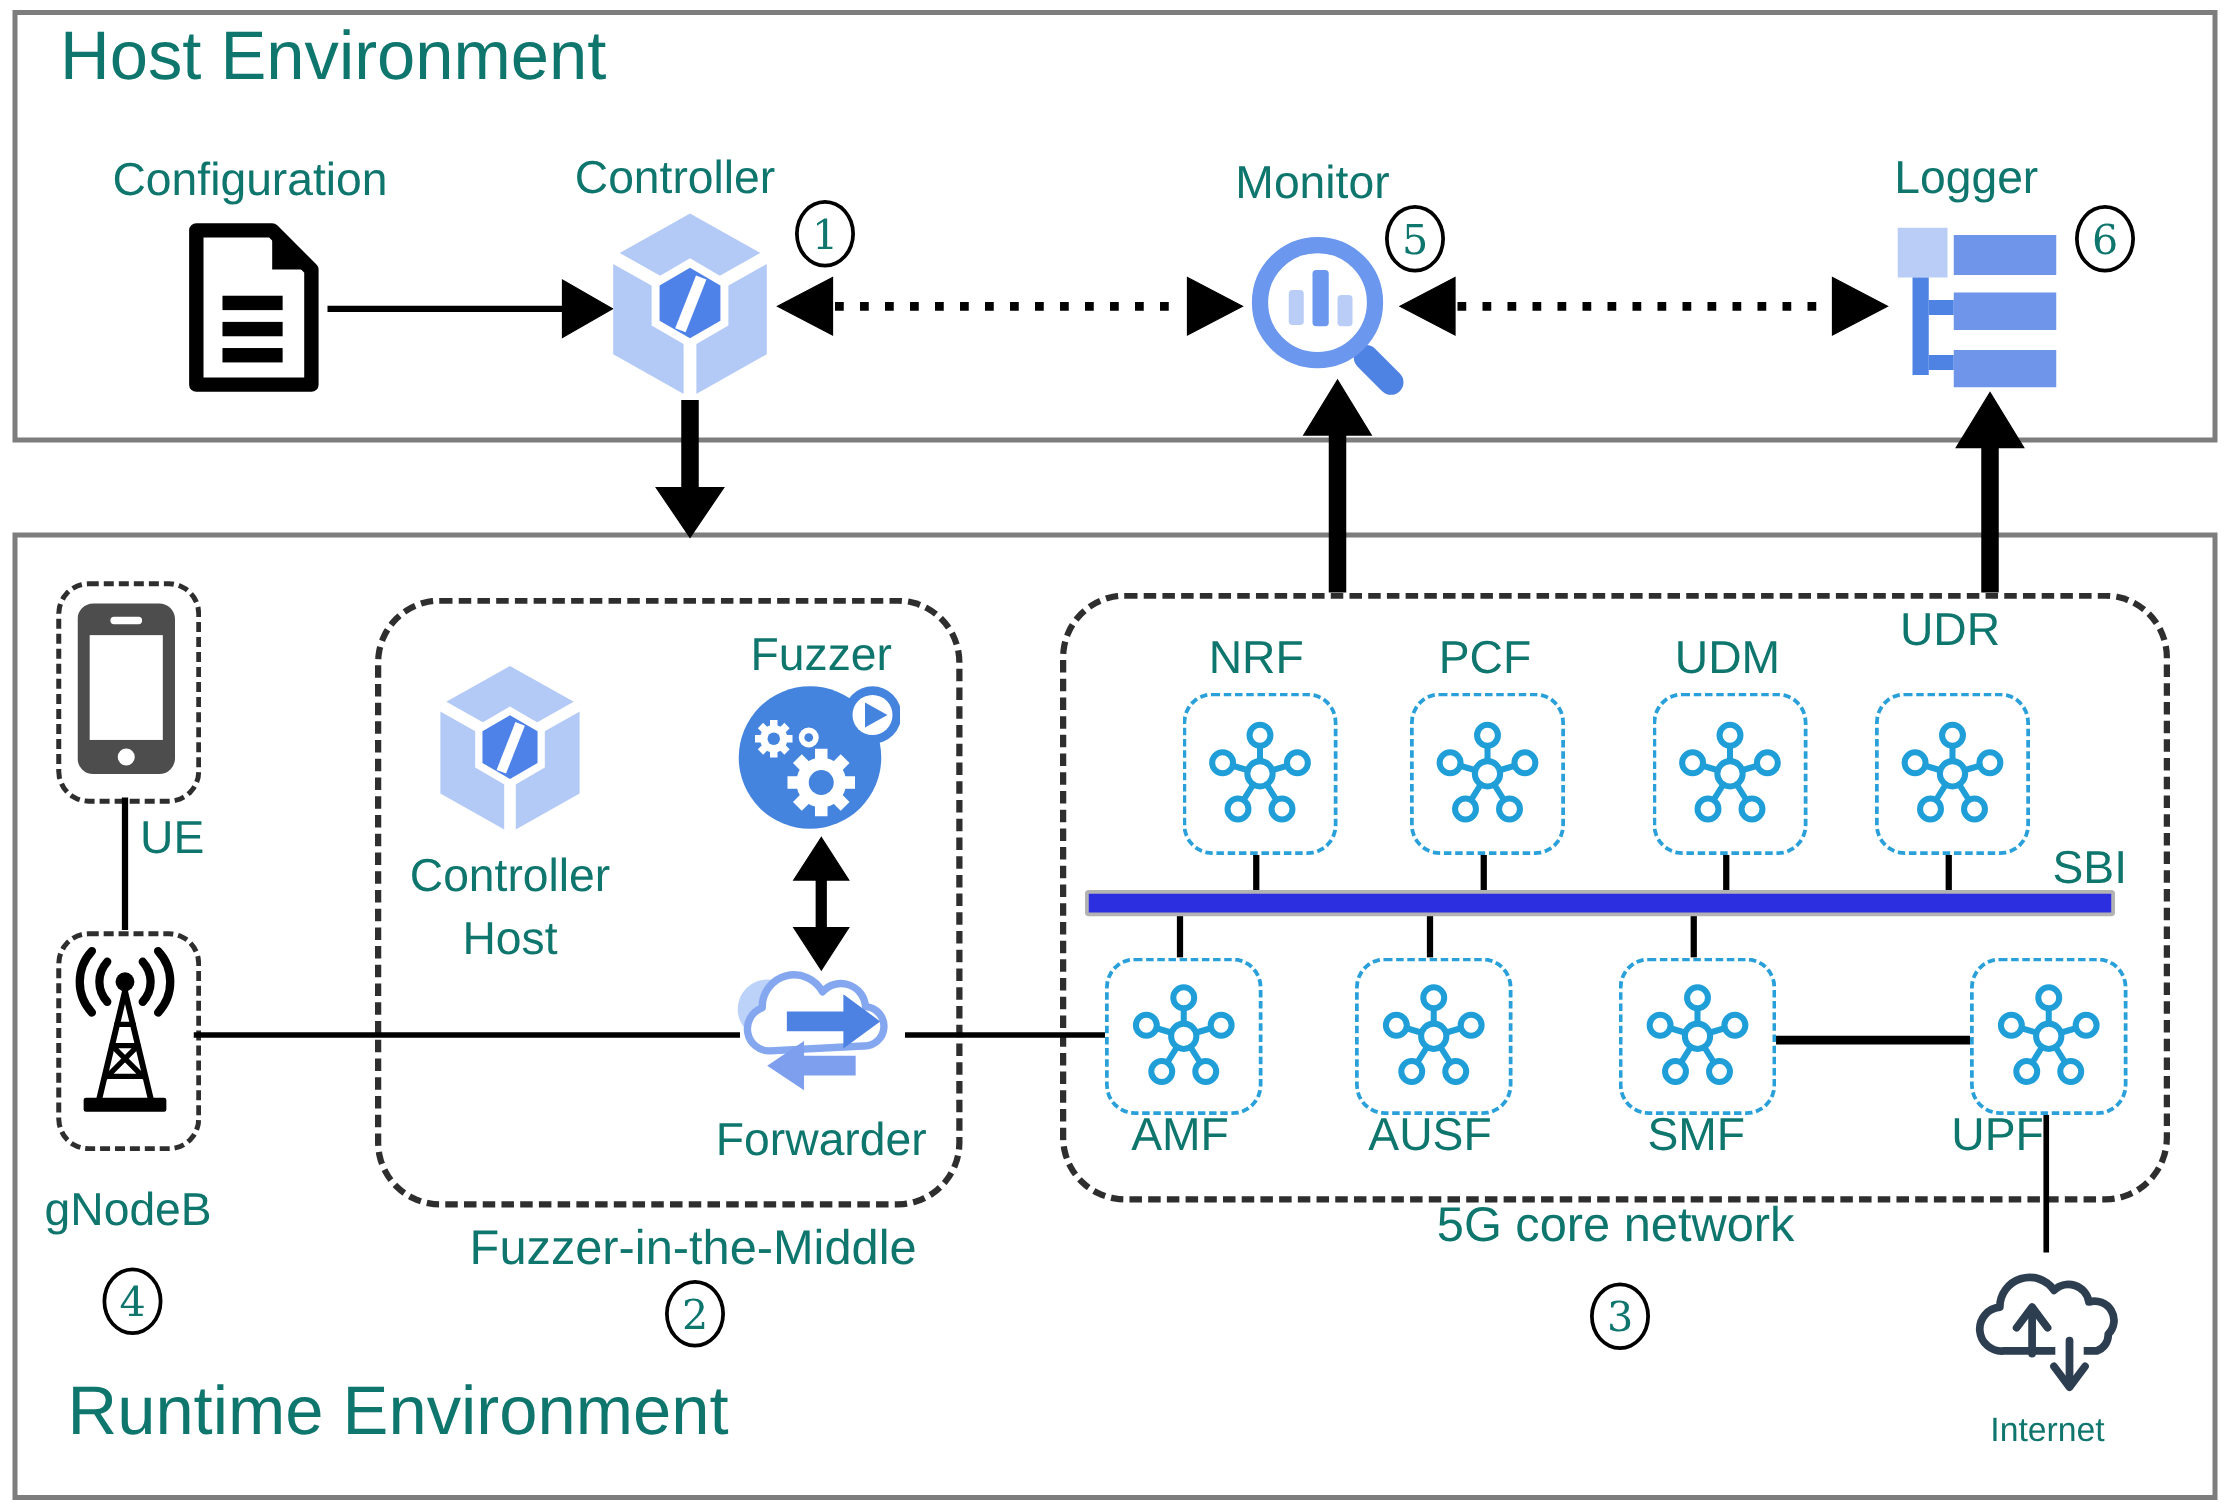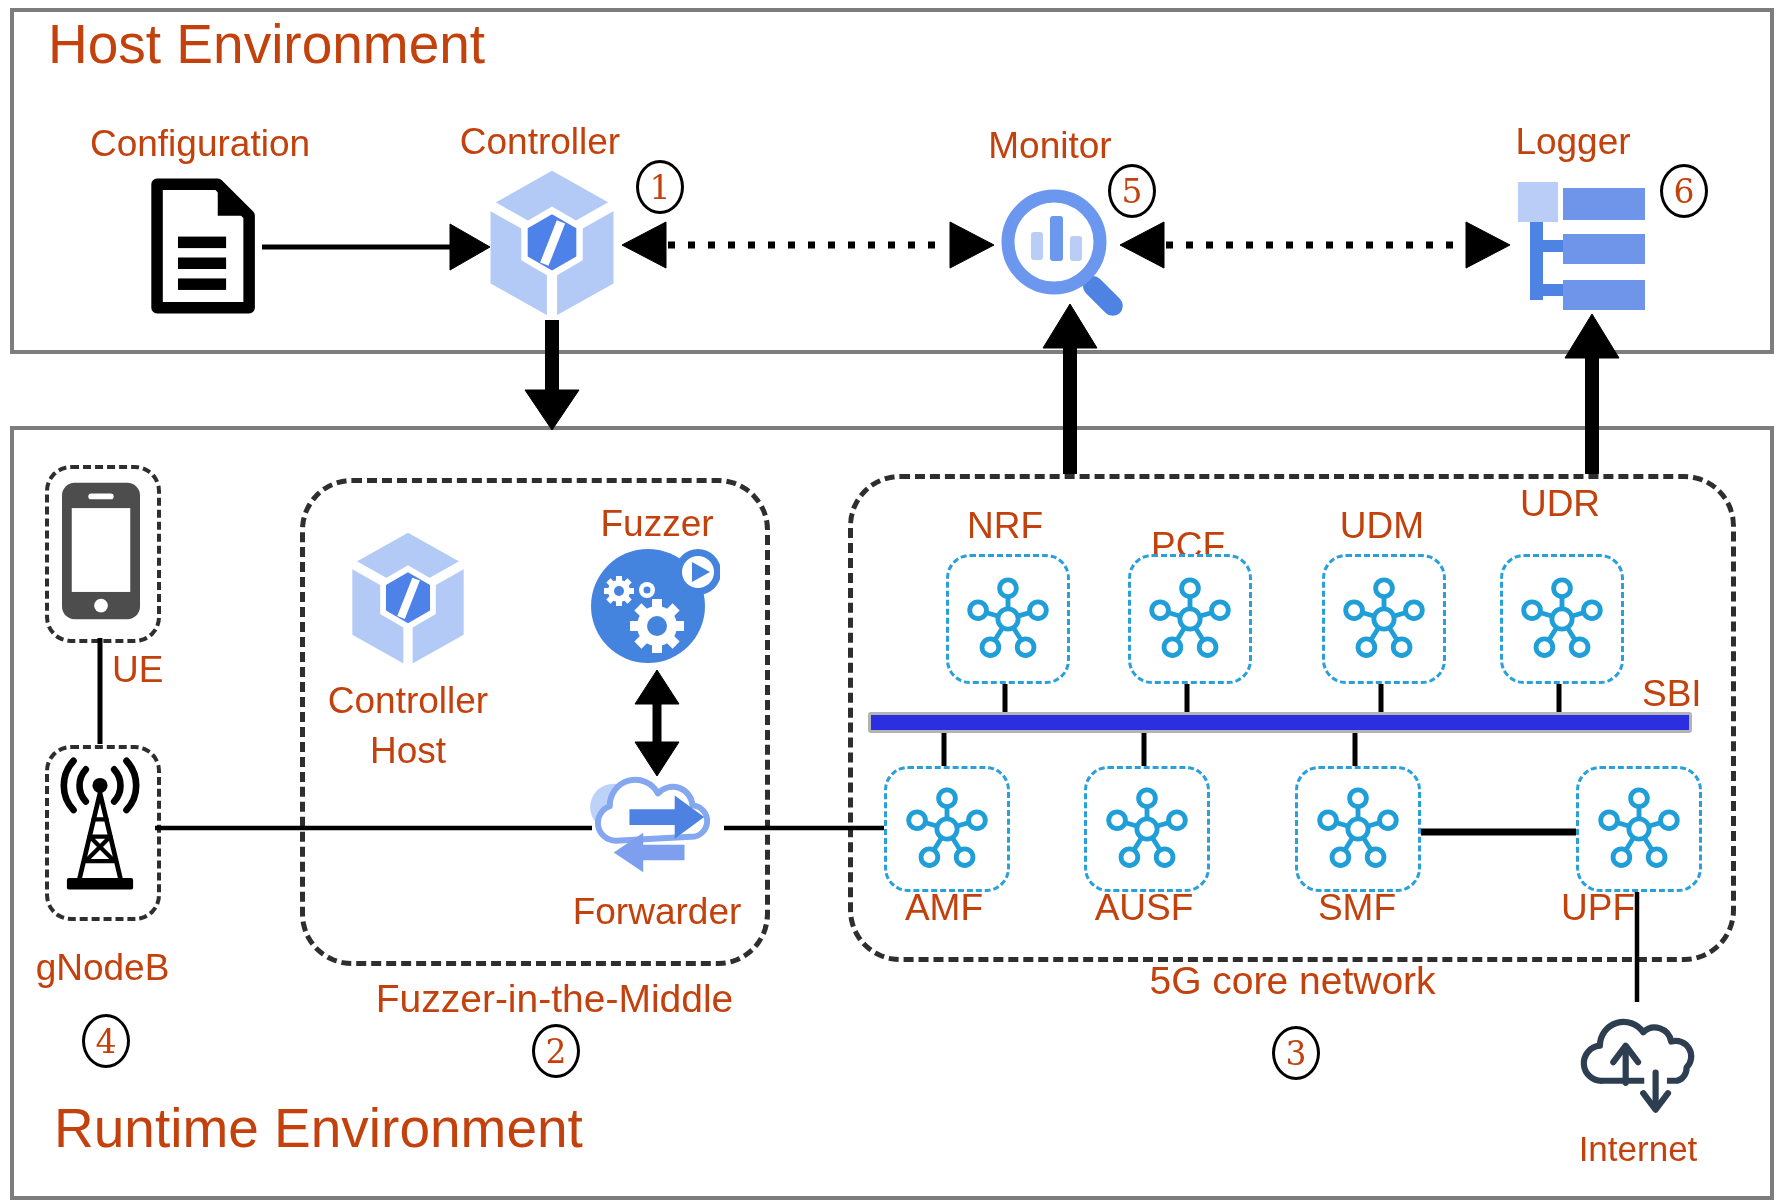--- a/index.html
+++ b/index.html
@@ -1,17 +1,17 @@
 <!DOCTYPE html>
 <html><head>
 <meta charset="utf-8">
 <style>
   html,body{margin:0;padding:0;background:#fff;}
   #canvas{position:relative;width:1782px;height:1202px;background:#fff;overflow:hidden;
-          font-family:"Liberation Sans",sans-serif;color:#c2410c;}
+          font-family:"Liberation Sans",sans-serif;color:#0f766e;}
   .box-solid{position:absolute;border:4px solid #7d7d7d;background:#fff;}
   .box-dash-big{position:absolute;border:5px dashed #2e2e2e;border-radius:52px;background:transparent;}
   .box-dash-sm{position:absolute;border:4px dashed #2e2e2e;border-radius:26px;background:transparent;}
   .nfbox{position:absolute;border:3.5px dashed #2aa0da;border-radius:24px;background:#fff;
          display:flex;align-items:center;justify-content:center;}
   .lbl{position:absolute;font-size:37px;line-height:1.1;text-align:center;white-space:nowrap;}
   .big{font-size:55px;text-align:left;}
   .badge{position:absolute;width:42px;height:48px;border:3px solid #000;border-radius:50%;
          display:flex;align-items:center;justify-content:center;
          font-family:"DejaVu Serif",serif;font-size:33px;background:#fff;}
@@ -175,24 +175,24 @@
   <div class="lbl" style="left:302px;top:978px;width:505px;font-size:39px;text-align:center;">Fuzzer-in-the-Middle</div>
   <div class="badge" style="left:532px;top:1024px;">
     <span>2</span>
     </div>
 
   <div class="lbl" style="left:1090px;top:960px;width:405px;font-size:39px;">5G core network</div>
   <div class="badge" style="left:1272px;top:1026px;">
     <span>3</span>
     </div>
   <div class="lbl" style="left:1642px;top:674px;text-align:left;">SBI</div>
-  <div class="lbl" style="left:1538px;top:1130px;width:200px;font-size:35px;">Internet</div>
+  <div class="lbl" style="left:1538px;top:1130px;width:200px;font-size:27px;">Internet</div>
 
   <div class="lbl" style="left:935px;top:506px;width:140px;">NRF</div>
-  <div class="lbl" style="left:1118px;top:506px;width:140px;margin-top:20px;">PCF</div>
+  <div class="lbl" style="left:1118px;top:506px;width:140px;">PCF</div>
   <div class="lbl" style="left:1312px;top:506px;width:140px;">UDM</div>
   <div class="lbl" style="left:1490px;top:484px;width:140px;">UDR</div>
 
   <div class="lbl" style="left:874px;top:888px;width:140px;">AMF</div>
   <div class="lbl" style="left:1074px;top:888px;width:140px;">AUSF</div>
   <div class="lbl" style="left:1287px;top:888px;width:140px;">SMF</div>
   <div class="lbl" style="left:1528px;top:888px;width:140px;">UPF</div>
 
   <div class="icon" style="left:62px;top:482px;">
     <svg width="78" height="138" viewBox="0 0 80 140">

